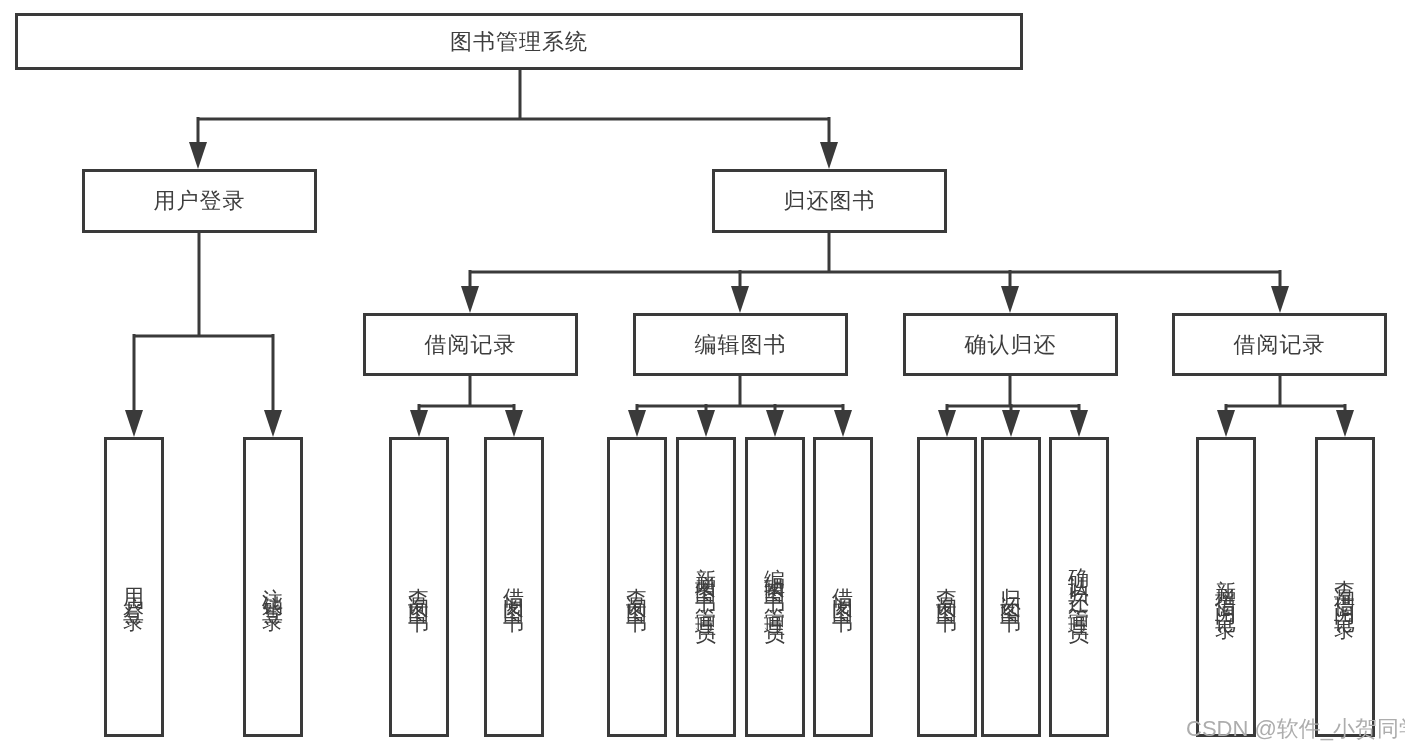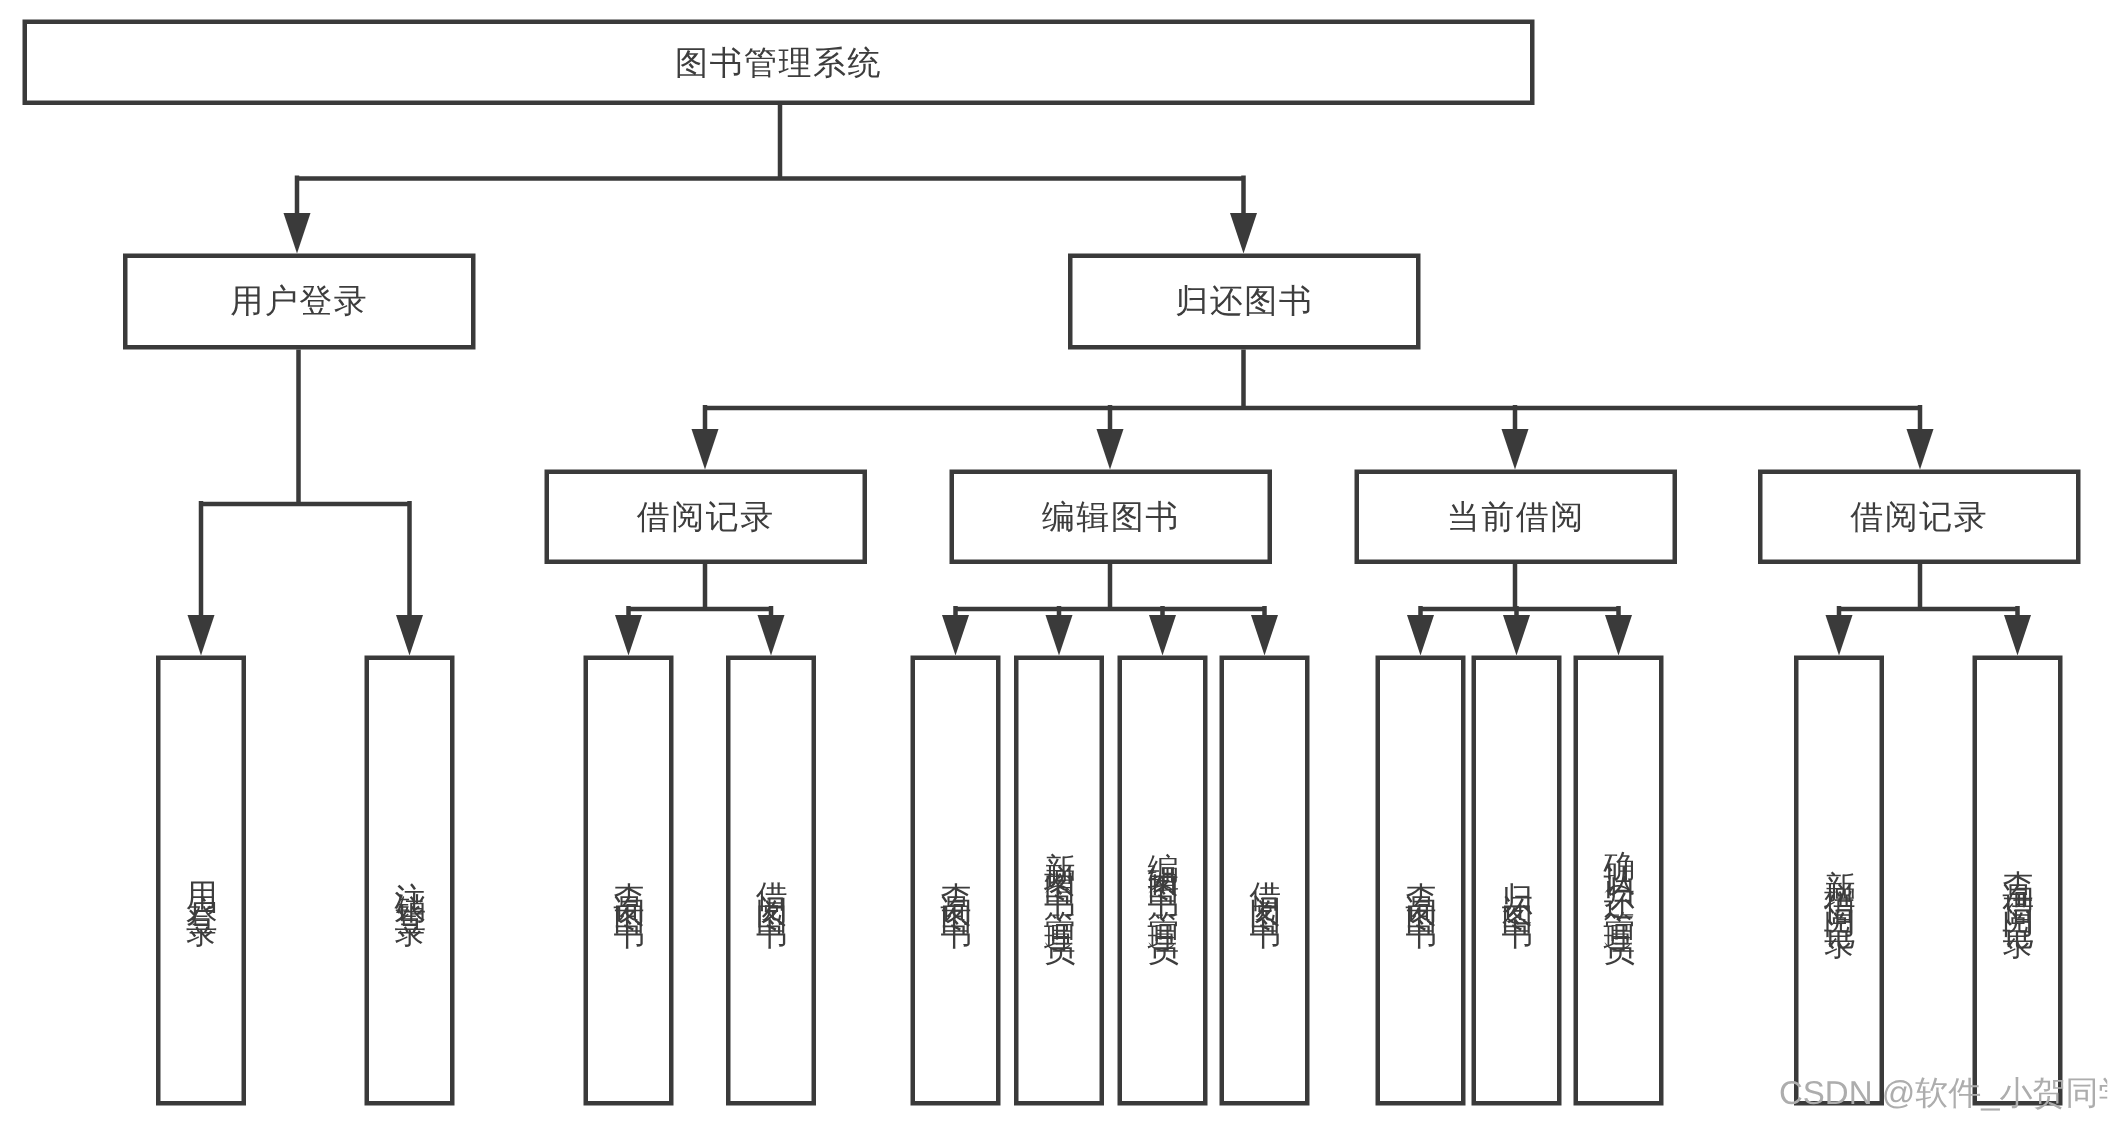--- a/index.html
+++ b/index.html
@@ -107,21 +107,21 @@
     <span>归还图书</span>
   </div>
 
   <div class="node" style="left:363px;top:313px;width:215px;height:63px;">
     <span>借阅记录</span>
   </div>
   <div class="node" style="left:633px;top:313px;width:215px;height:63px;">
     <span>编辑图书</span>
   </div>
   <div class="node" style="left:903px;top:313px;width:215px;height:63px;">
-    <span>当前借阅</span>
+    <span>确认归还</span>
   </div>
   <div class="node" style="left:1172px;top:313px;width:215px;height:63px;">
     <span>借阅记录</span>
   </div>
 
   <div class="node leaf" style="left:104px;top:437px;width:60px;height:300px;">
     <span class="leaf-label">用户登录</span>
   </div>
   <div class="node leaf" style="left:243px;top:437px;width:60px;height:300px;">
     <span class="leaf-label">注销登录</span>

